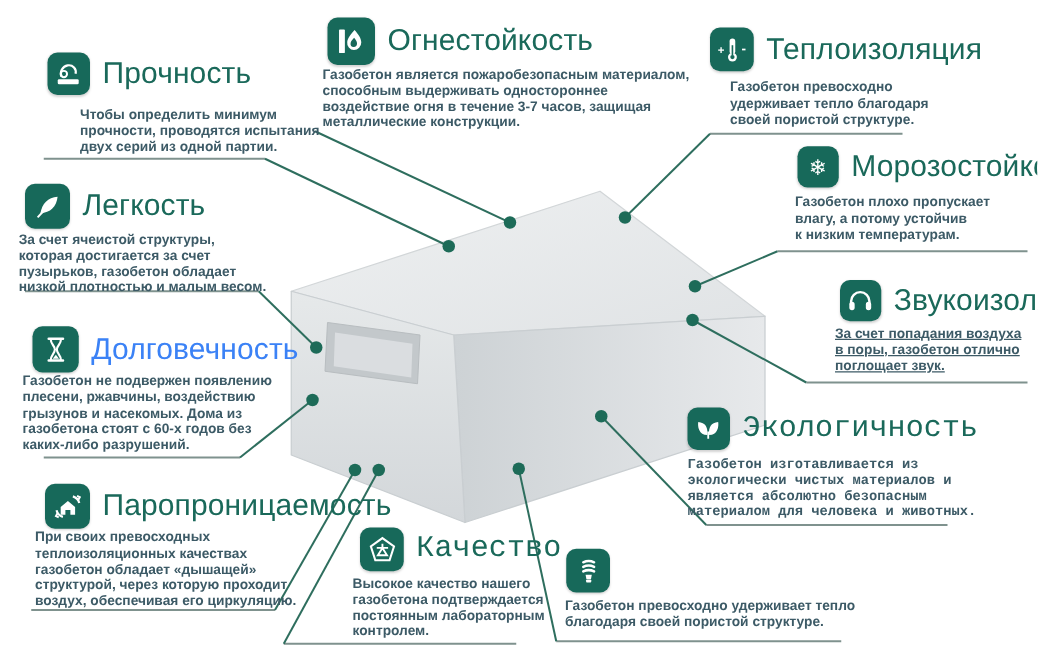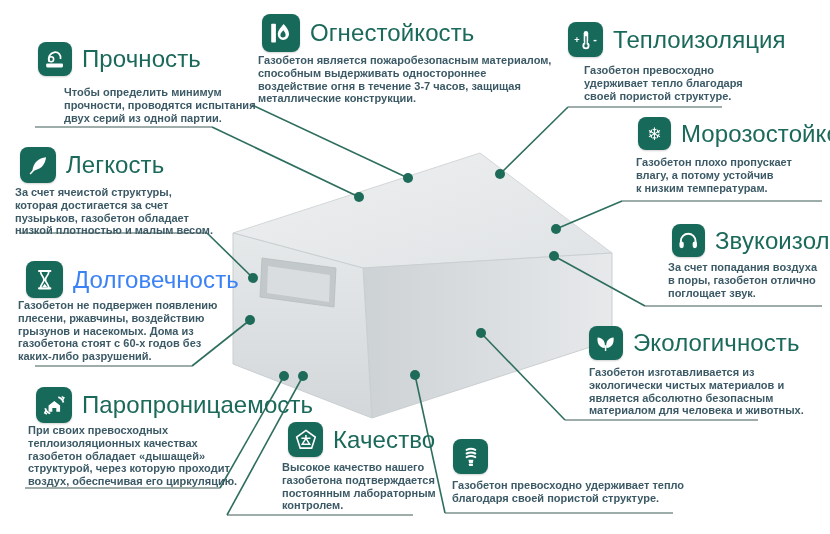--- a/index.html
+++ b/index.html
@@ -166,25 +166,25 @@
       <div class="callout-header">
         <div class="ic" style="height: 33px; width: 33px; background: rgb(23, 105, 90);">
             <svg viewBox="0 0 24 24">
               <path d="M4.8 15.5v-2.7a7.2 7.2 0 0 1 14.4 0v2.7" fill="none" stroke="#fff" stroke-width="1.9"></path>
               <rect x="3.4" y="13.2" width="4.2" height="6.6" rx="2.1" fill="#fff"></rect>
               <rect x="16.4" y="13.2" width="4.2" height="6.6" rx="2.1" fill="#fff"></rect>
             </svg>
           </div>
         <div class="callout-title" style="color: rgb(26, 105, 90);">Звукоизоляция</div>
       </div>
-      <div class="callout-desc" style="color: rgb(60, 90, 102); left: -4px; top: 37px;">За счет попадания воздуха
+      <div class="callout-desc" style="color: rgb(60, 90, 102); left: -4px; top: 37px; text-decoration: underline;">За счет попадания воздуха
 в поры, газобетон отлично
 поглощает звук.</div>
     </div>
-      <div class="callout" style="left: 589px; top: 326px;">
+      <div class="callout" style="left: 550px; top: 326px; font-family: Liberation Mono, monospace;">
       <div class="callout-header">
         <div class="ic" style="height: 34px; width: 34px; background: rgb(23, 105, 90);">
             <svg viewBox="0 0 24 24">
               <path d="M11.3 17.2C4.9 17 3.8 11 4.4 7.2c5.4.5 7.5 4 6.9 10z" fill="#fff"></path>
               <path d="M12.7 17.2c6.4-.2 7.5-6.2 6.9-10-5.4.5-7.5 4-6.9 10z" fill="#fff"></path>
               <path d="M12 20v-5.5" stroke="#fff" stroke-width="1.4"></path>
             </svg>
           </div>
         <div class="callout-title" style="color: rgb(26, 105, 90);">Экологичность</div>
       </div>
@@ -207,21 +207,21 @@
 благодаря своей пористой структуре.</div>
     </div>
       <div class="callout" style="left: 288px; top: 422px;">
       <div class="callout-header">
         <div class="ic" style="height: 35px; width: 35px; background: rgb(23, 105, 90);">
             <svg viewBox="0 0 24 24">
               <path d="M12 3.2 20.6 9.4 17.3 19.6H6.7L3.4 9.4z" fill="none" stroke="#fff" stroke-width="1.5"></path>
               <path d="M12 7.5v3M7.8 10.5h8.4M12 10.5l-3.4 5.4h6.8z" fill="none" stroke="#fff" stroke-width="1.4"></path>
             </svg>
           </div>
-        <div class="callout-title" style="color: rgb(26, 105, 90);">Качество</div>
+        <div class="callout-title" style="color: rgb(26, 105, 90); font-family: Liberation Mono, monospace;">Качество</div>
       </div>
       <div class="callout-desc" style="color: rgb(60, 90, 102); left: -6px; top: 39px;">Высокое качество нашего
 газобетона подтверждается
 постоянным лабораторным
 контролем.</div>
     </div>
       <div class="callout" style="left: 36px; top: 387px;">
       <div class="callout-header">
         <div class="ic" style="height: 36px; width: 36px; background: rgb(23, 105, 90);">
             <svg viewBox="0 0 24 24">

